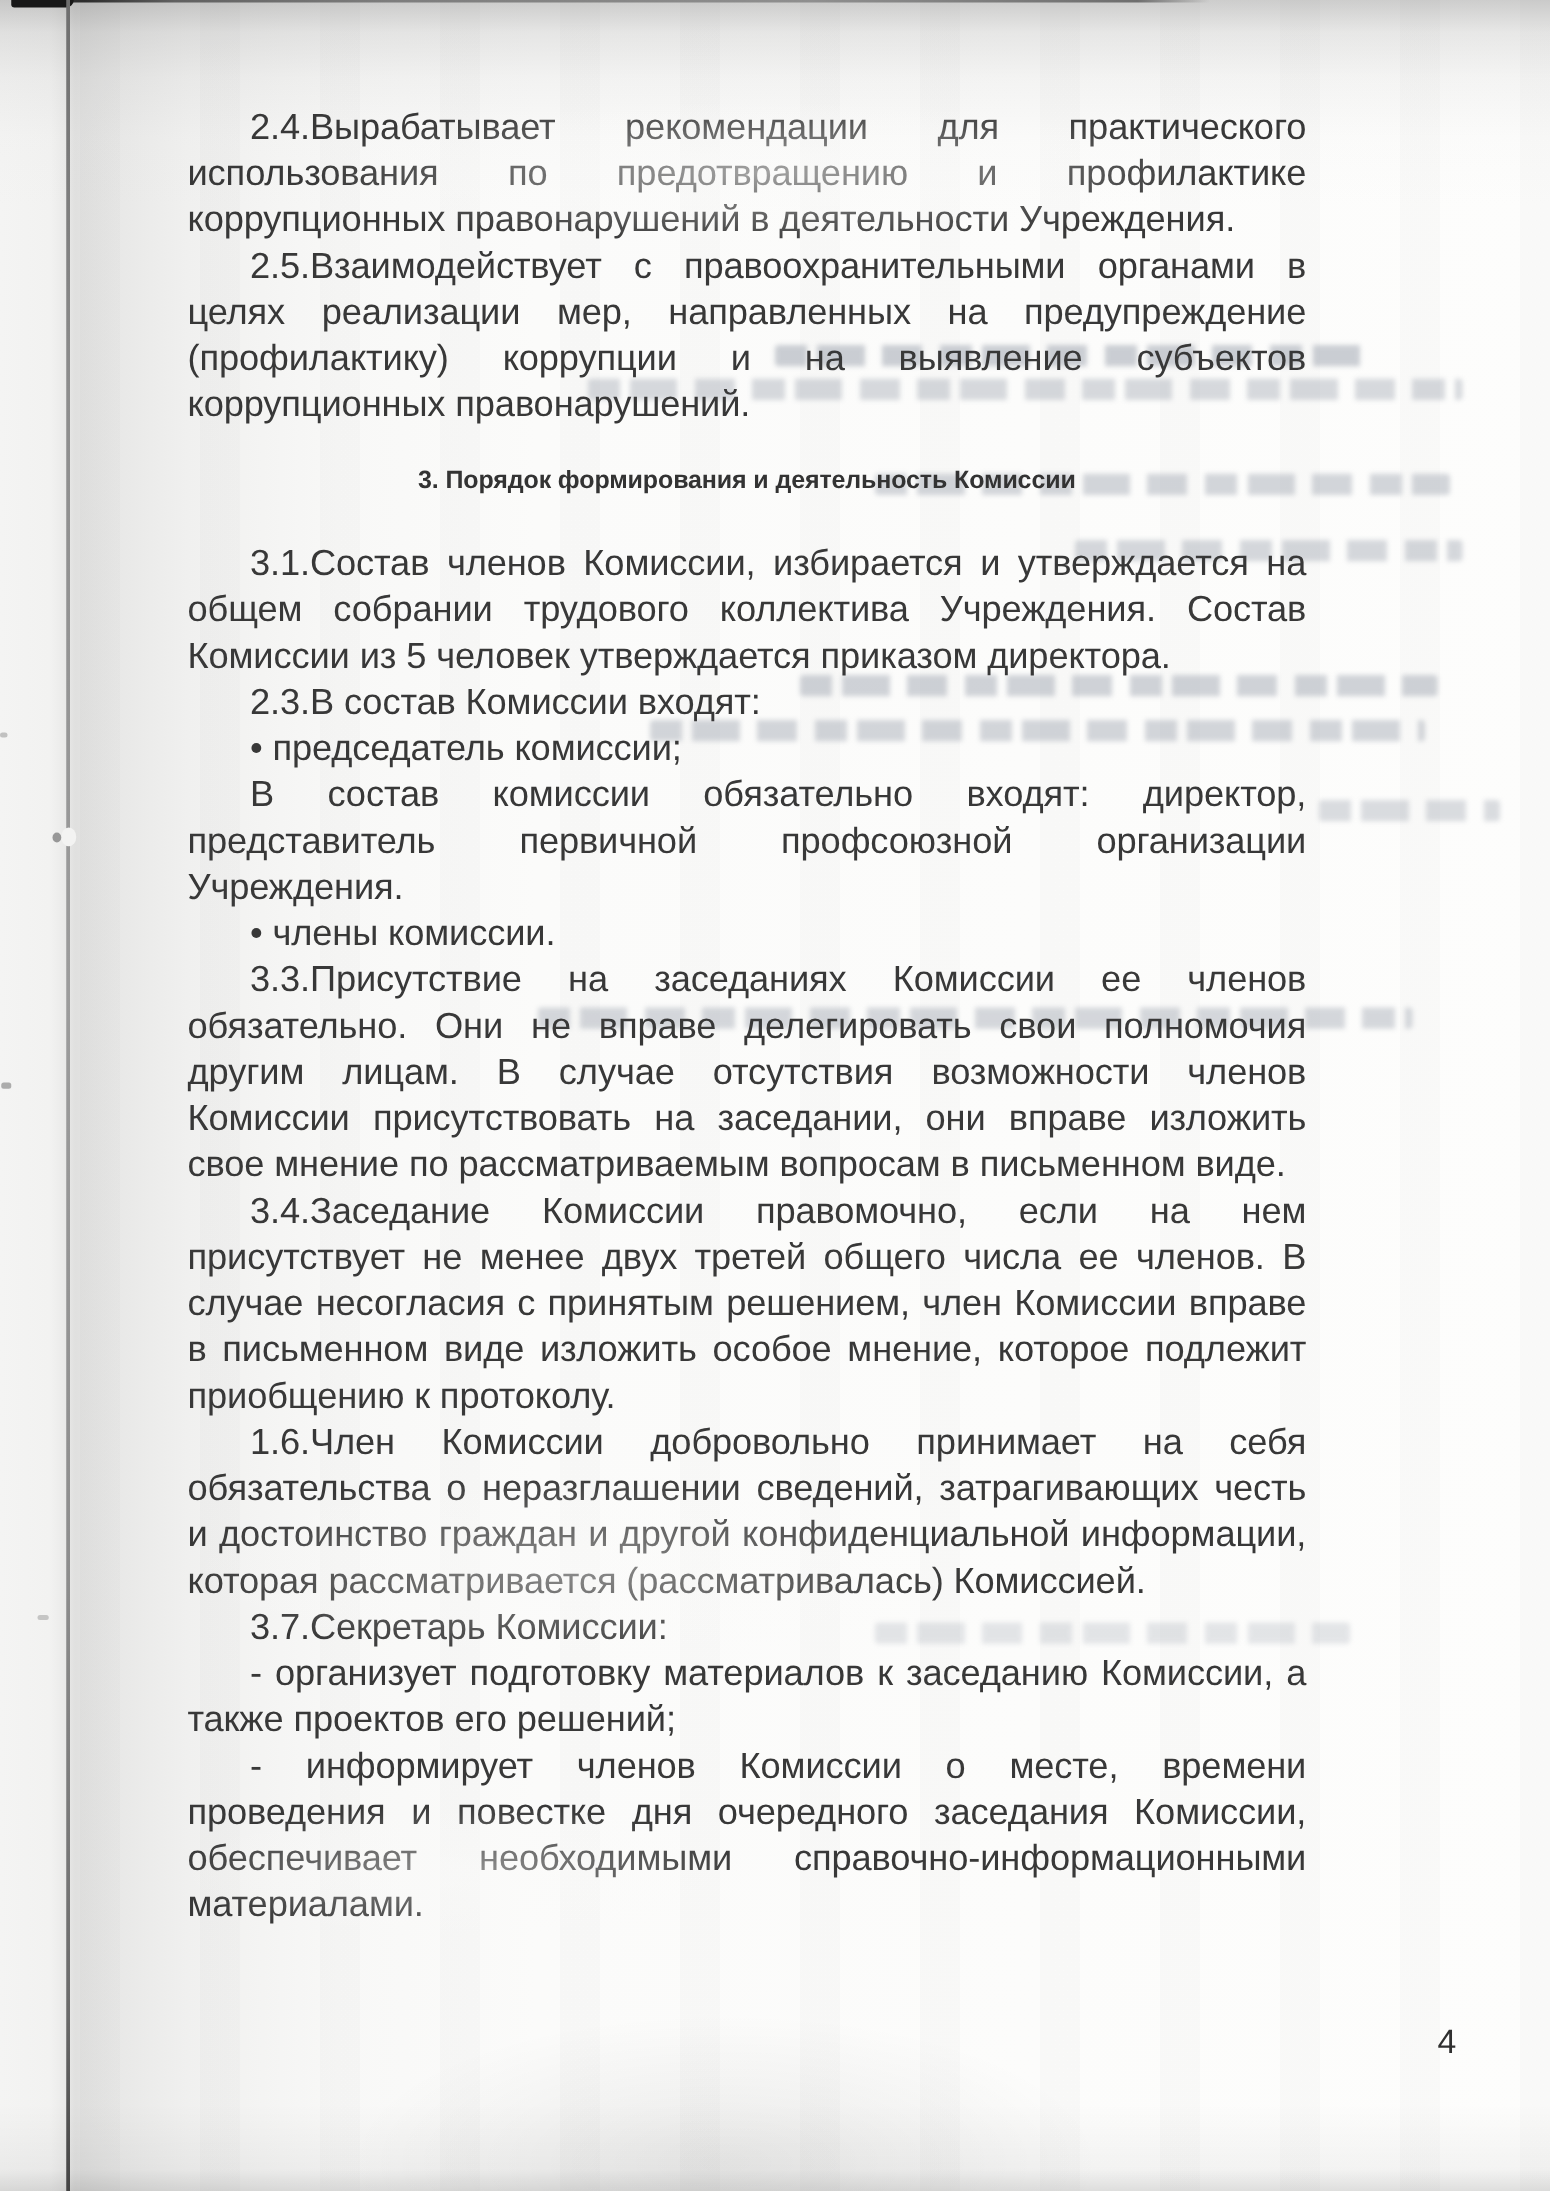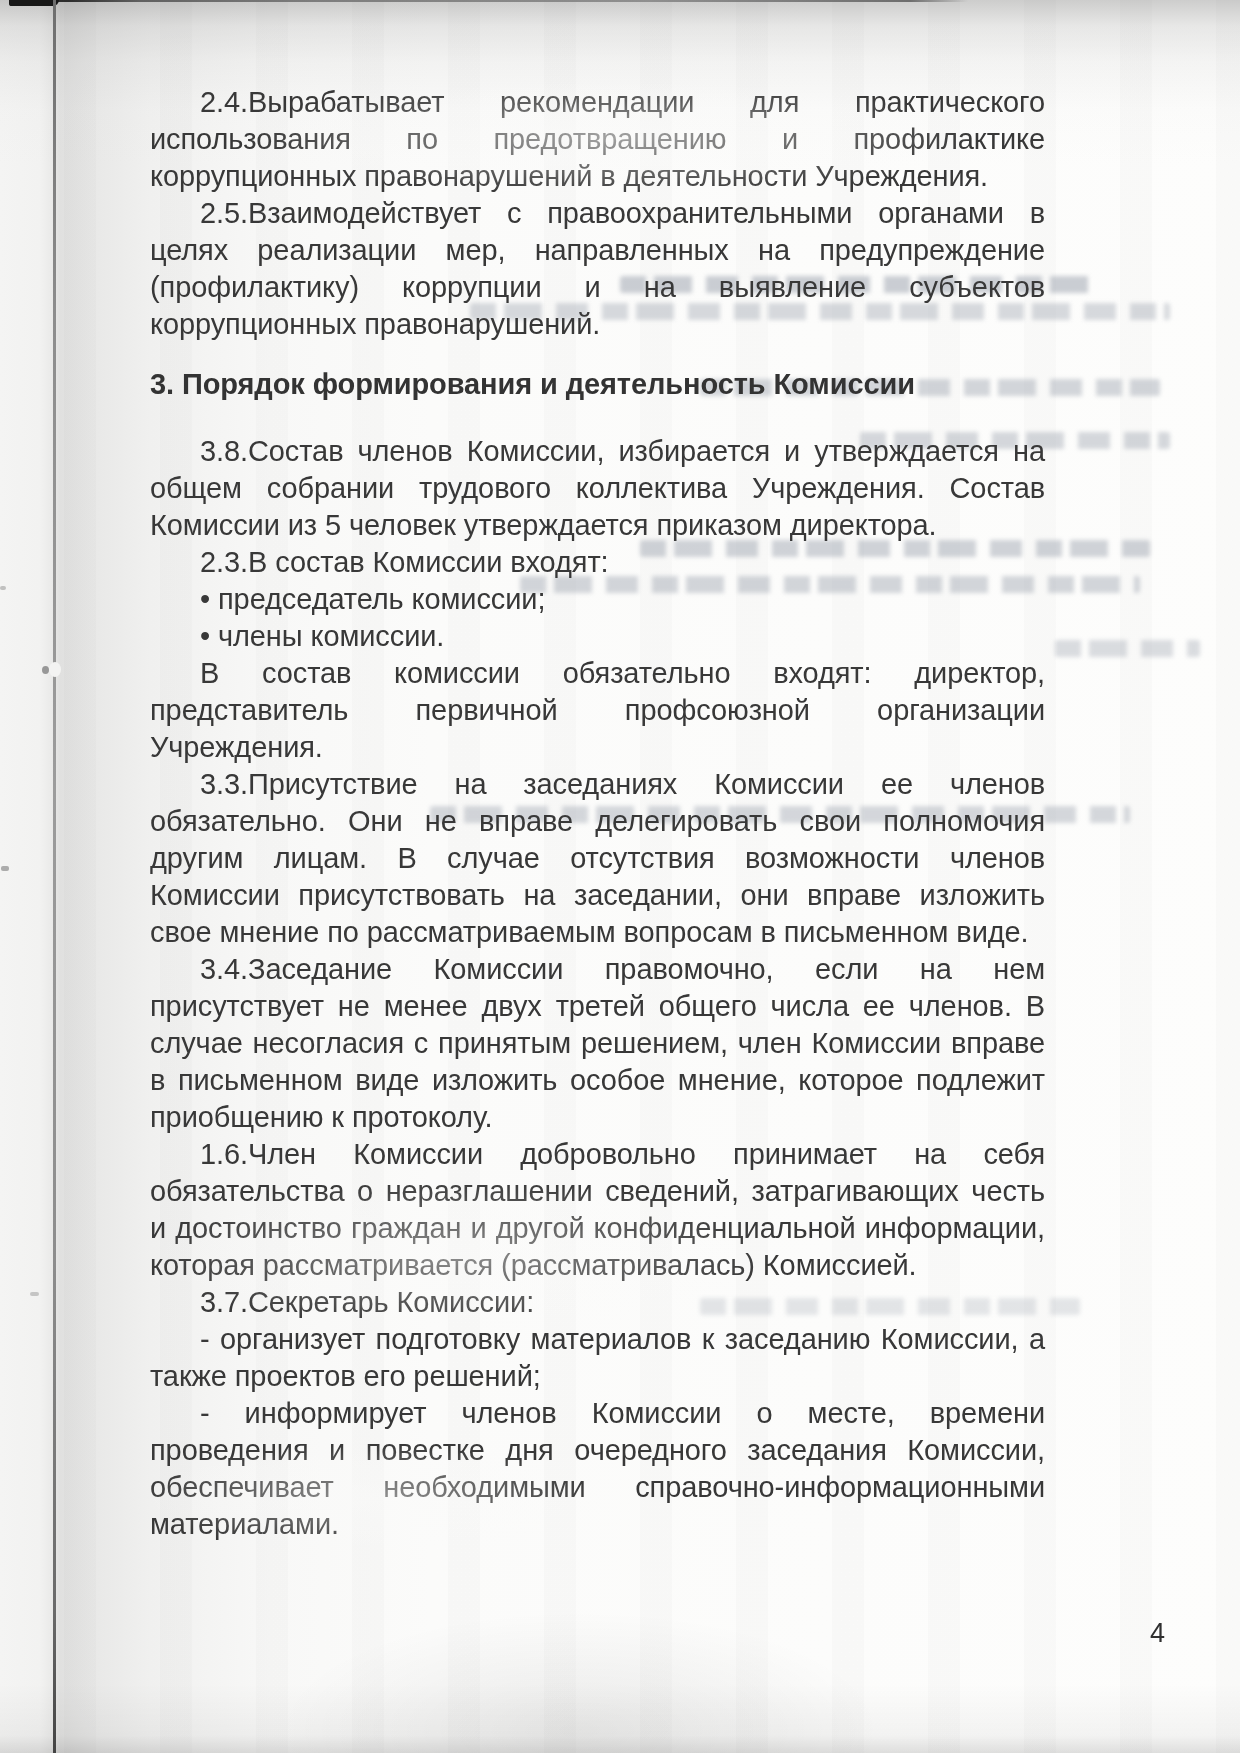--- a/index.html
+++ b/index.html
@@ -63,22 +63,22 @@
   .fade-patch.f3 { left: 140px; top: 1445px; width: 460px; height: 105px; opacity: .85; }
 
   
   .doc {
     position: absolute; left: 150px; top: 84px; width: 895px; z-index: 2;
     color: #383838; font-size: 29px; line-height: 37px;
     text-align: justify; letter-spacing: -0.1px;
   }
   .doc p { margin: 0; text-indent: 50px; }
   .doc h2 {
-    margin: 23px 0 30px; font-size: 29px; line-height: 37px;
-    font-weight: bold; text-indent: 0; color: #333333;
+    margin: 23px 0 30px; font-size: 20px; line-height: 37px;
+    font-weight: bold; text-align: center; text-indent: 0; color: #333333;
   }
 
   .page-num {
     position: absolute; left: 1150px; top: 1618px; z-index: 2;
     font-size: 27px; color: #303030; font-family: "Liberation Sans", sans-serif;
   }
 </style>
 </head>
 <body>
 
@@ -103,25 +103,25 @@
   <div class="bleed" style="left:700px; top:1298px; width:380px; opacity:.25;"></div>
 
   <div class="fade-patch f1"></div>
   <div class="fade-patch f2"></div>
   <div class="fade-patch f3"></div>
 
   <div class="doc">
     <p>2.4.Вырабатывает рекомендации для практического использования по предотвращению и профилактике коррупционных правонарушений в деятельности Учреждения.</p>
     <p>2.5.Взаимодействует с правоохранительными органами в целях реализации мер, направленных на предупреждение (профилактику) коррупции и на выявление субъектов коррупционных правонарушений.</p>
     <h2>3. Порядок формирования и деятельность Комиссии</h2>
-    <p>3.8.Состав членов Комиссии, избирается и утверждается на общем собрании трудового коллектива Учреждения. Состав Комиссии из 5 человек утверждается приказом директора.</p>
+    <p>3.1.Состав членов Комиссии, избирается и утверждается на общем собрании трудового коллектива Учреждения. Состав Комиссии из 5 человек утверждается приказом директора.</p>
     <p>2.3.В состав Комиссии входят:</p>
     <p>• председатель комиссии;</p>
+    <p>В состав комиссии  обязательно входят: директор, представитель первичной профсоюзной организации Учреждения.</p>
     <p>• члены комиссии.</p>
-    <p>В состав комиссии  обязательно входят: директор, представитель первичной профсоюзной организации Учреждения.</p>
     <p>3.3.Присутствие на заседаниях Комиссии ее членов обязательно. Они не вправе делегировать свои полномочия другим лицам. В случае отсутствия возможности членов Комиссии присутствовать на заседании, они вправе изложить свое мнение по рассматриваемым вопросам в письменном виде.</p>
     <p>3.4.Заседание Комиссии правомочно, если на нем присутствует не менее двух третей общего числа ее членов. В случае несогласия с принятым решением, член Комиссии вправе в письменном виде изложить особое мнение, которое подлежит приобщению к протоколу.</p>
     <p>1.6.Член Комиссии добровольно принимает на себя обязательства о неразглашении сведений, затрагивающих честь и достоинство граждан и другой конфиденциальной информации, которая рассматривается (рассматривалась) Комиссией.</p>
     <p>3.7.Секретарь Комиссии:</p>
     <p>- организует подготовку материалов к заседанию Комиссии, а также проектов его решений;</p>
     <p>- информирует членов Комиссии о месте, времени проведения и повестке дня очередного заседания Комиссии, обеспечивает необходимыми справочно-информационными материалами.</p>
 
   </div>
 
   <div class="page-num">4</div>

